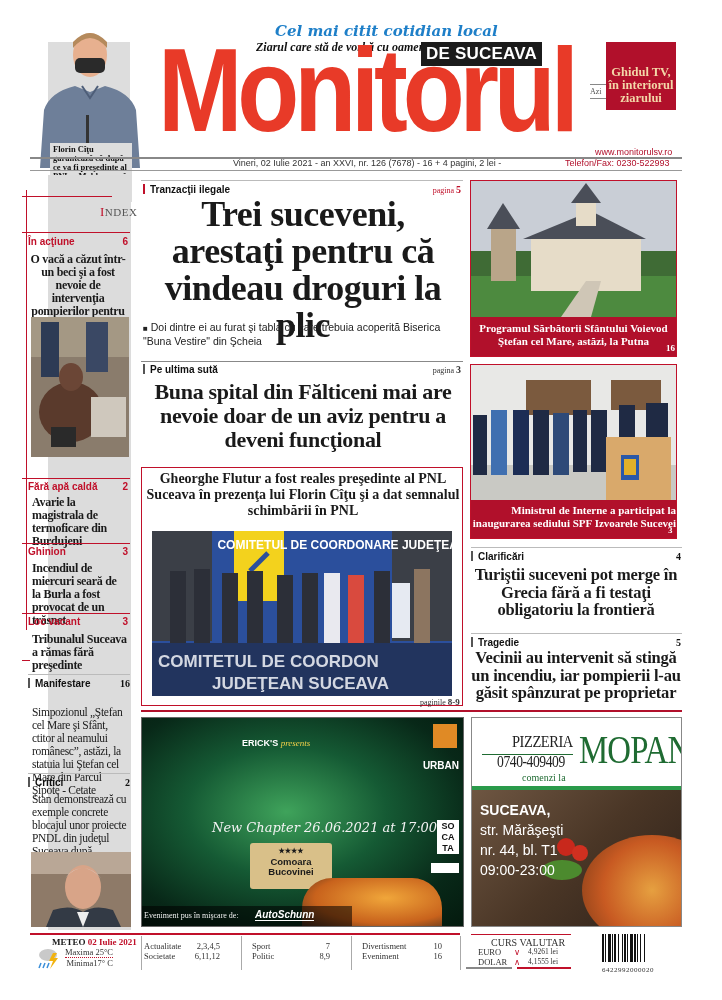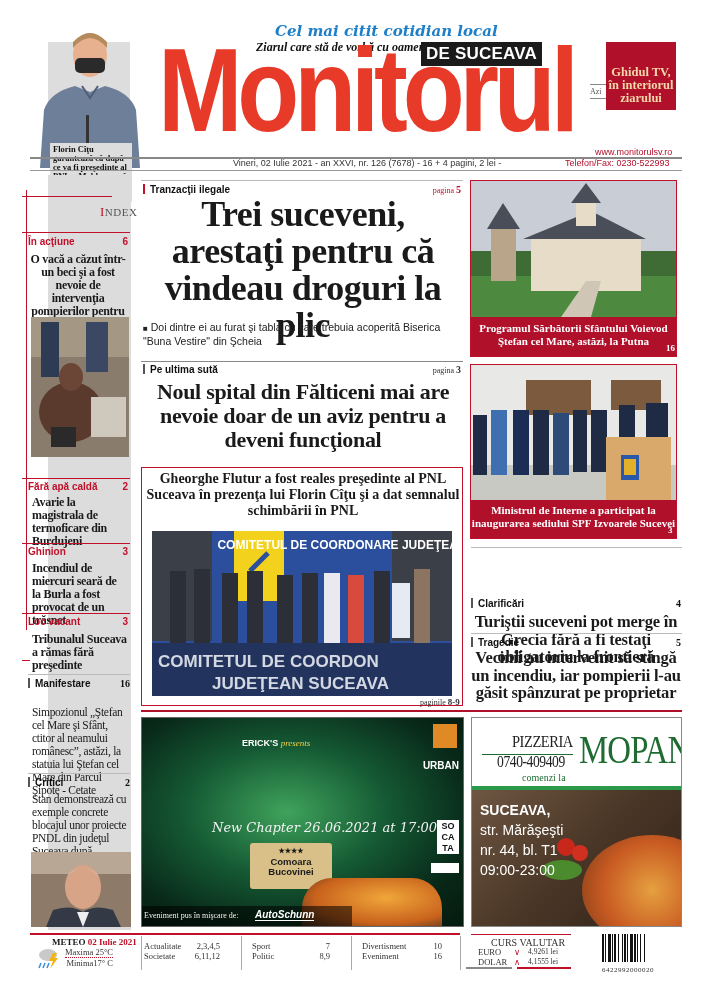--- a/index.html
+++ b/index.html
@@ -60,21 +60,21 @@
   #pnl-pages b { font-size: 9px; }
   #red-rule-mid { left: 141px; top: 710px; width: 541px; height: 2px; background: #b1102b; }
 
   
   #putna-box { left: 470px; top: 180px; width: 207px; height: 177px; border: 1px solid #c0102a; }
   #putna-cap { left: 471px; top: 317px; width: 205px; height: 39px; background: #b1102b; color: #fff;
                font-weight: bold; font-size: 11px; line-height: 12.5px; text-align:center; padding-top: 5px; }
   #putna-num { left: 666px; top: 343px; color:#fff; font-weight:bold; font-size:9px; }
   #mai-box { left: 470px; top: 364px; width: 207px; height: 175px; border: 1px solid #c0102a; }
   #mai-cap { left: 471px; top: 500px; width: 205px; height: 38px; background: #b1102b; color: #fff;
-             font-weight: bold; font-size: 11px; line-height: 12.5px; text-align:center; padding-top: 4px; }
+             font-weight: bold; font-size: 11px; line-height: 12.5px; text-align:right; padding-top: 4px; }
   #mai-num { left: 668px; top: 525px; color:#fff; font-weight:bold; font-size:9px; }
   .right-head { text-align:center; font-weight:bold; font-size: 16.5px; line-height: 17.5px; letter-spacing:-0.2px; }
 
   
   #forest-ad { left: 141px; top: 717px; width: 323px; height: 210px; background: radial-gradient(ellipse at 45% 45%, #3fa35b 0%, #155a34 40%, #082818 75%, #041a0e 100%); overflow:hidden; border:1px solid #666; }
   #pizza-ad { left: 471px; top: 717px; width: 211px; height: 210px; border: 1px solid #888; overflow:hidden; background:#fff; }
 
   
   #footer-red { left: 30px; top: 933px; width: 430px; height: 2px; background: #c0102a; }
   .foot-sep { width: 1px; height: 34px; background: #aaa; top: 936px; }
@@ -210,21 +210,21 @@
 <div id="lead-head" class="abs">Trei suceveni, arestaţi pentru că vindeau droguri la plic</div>
 <div id="lead-sub" class="abs">
   <span style="font-size:8px;">■</span> <span>Doi dintre ei au furat şi tabla cu care trebuia acoperită Biserica "Buna Vestire" din Şcheia</span>
 </div>
 
 <div class="abs center-rule" style="left:141px;top:361px;width:322px;background:#888;"></div>
 <div class="abs" style="left:143px;top:364px;width:318px;display:flex;justify-content:space-between;">
   <span class="kicker-dark"><span class="bar"></span><span>Pe ultima sută</span></span>
   <span style="font-size:8px;color:#333;"><span>pagina</span> <b style="font-size:10px;">3</b></span>
 </div>
-<div id="second-head" class="abs">Noul spital din Fălticeni mai are nevoie doar de un aviz pentru a deveni funcţional</div>
+<div id="second-head" class="abs">Buna spital din Fălticeni mai are nevoie doar de un aviz pentru a deveni funcţional</div>
 
 <div id="pnl-box" class="abs"></div>
 <div id="pnl-head" class="abs">Gheorghe Flutur a fost reales preşedinte al PNL Suceava în prezenţa lui Florin Cîţu şi a dat semnalul schimbării în PNL</div>
 <div class="abs photo" style="left:152px;top:531px;width:300px;height:165px;">
   <svg width="300" height="165" viewBox="0 0 300 165">
     <rect width="300" height="165" fill="#2b4f9c"></rect>
     <rect x="0" y="0" width="60" height="110" fill="#3b3f47"></rect>
     <rect x="240" y="0" width="60" height="110" fill="#3b3f47"></rect>
     <rect x="82" y="0" width="50" height="70" fill="#f3d21d"></rect>
     <path d="M98 40 L116 22" stroke="#2b4f9c" stroke-width="5"></path>
@@ -291,21 +291,21 @@
     <rect x="135" y="72" width="65" height="63" fill="#d9a96b"></rect>
     <rect x="150" y="90" width="18" height="25" fill="#2a58a8"></rect>
     <rect x="153" y="94" width="12" height="16" fill="#e2b02a"></rect>
   </svg>
 </div>
 <div id="mai-cap" class="abs">Ministrul de Interne a participat la inaugurarea sediului SPF Izvoarele Sucevei</div>
 <div id="mai-num" class="abs">3</div>
 
 <div class="abs center-rule" style="left:471px;top:547px;width:211px;"></div>
 <div class="abs" style="left:471px;top:551px;width:210px;">
-  <div style="display:flex;justify-content:space-between;margin-top:47px;">
+  <div style="display:flex;justify-content:space-between;">
     <span class="kicker-dark"><span class="bar"></span><span>Clarificări</span></span>
     <span class="pgnum-dark">4</span>
   </div>
   <div class="right-head" style="margin-top:4px;">Turiştii suceveni pot merge în Grecia fără a fi testaţi obligatoriu la frontieră</div>
 </div>
 
 <div class="abs center-rule" style="left:471px;top:633px;width:211px;"></div>
 <div class="abs" style="left:471px;top:637px;width:210px;">
   <div style="display:flex;justify-content:space-between;">
     <span class="kicker-dark"><span class="bar"></span><span>Tragedie</span></span>

